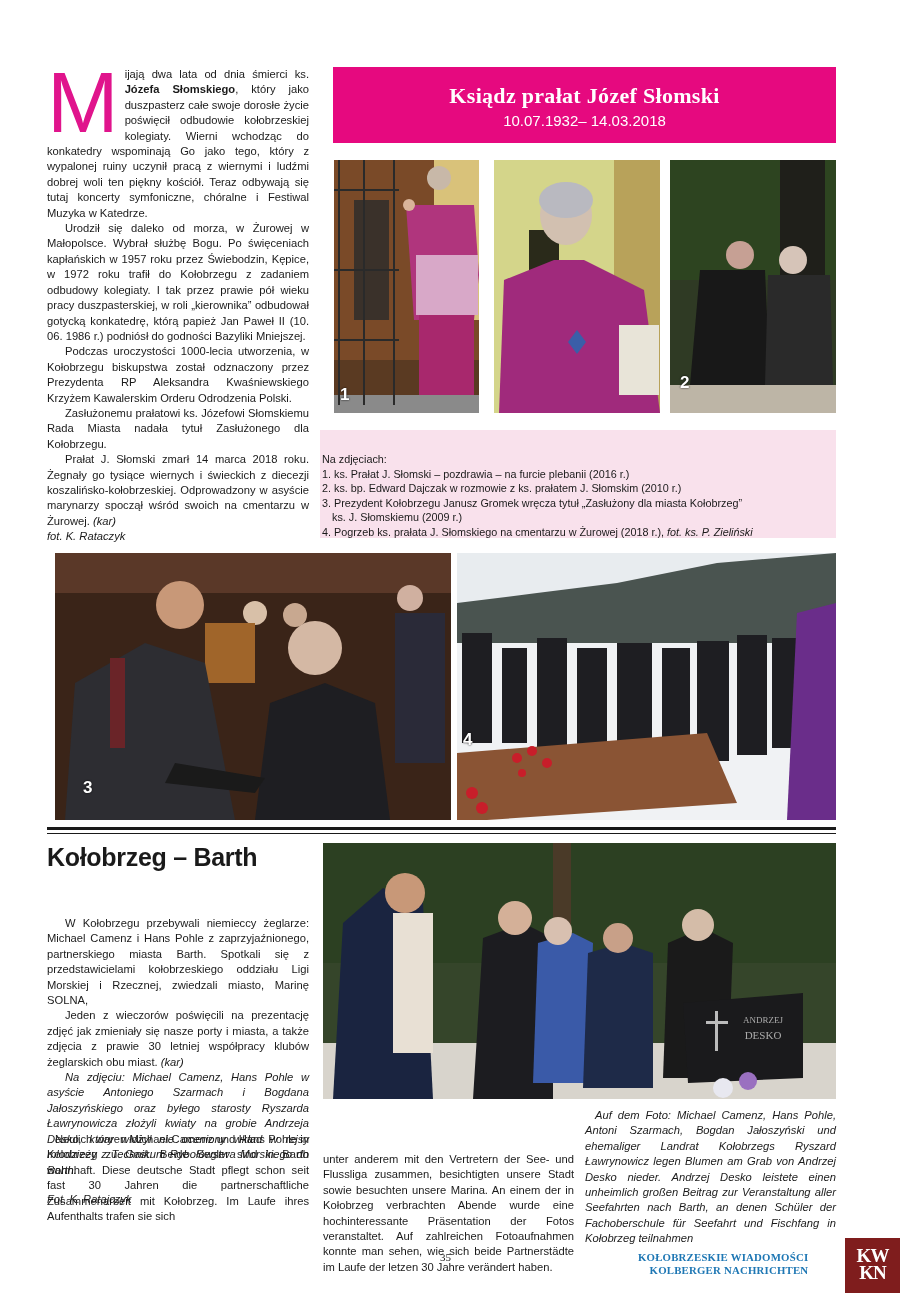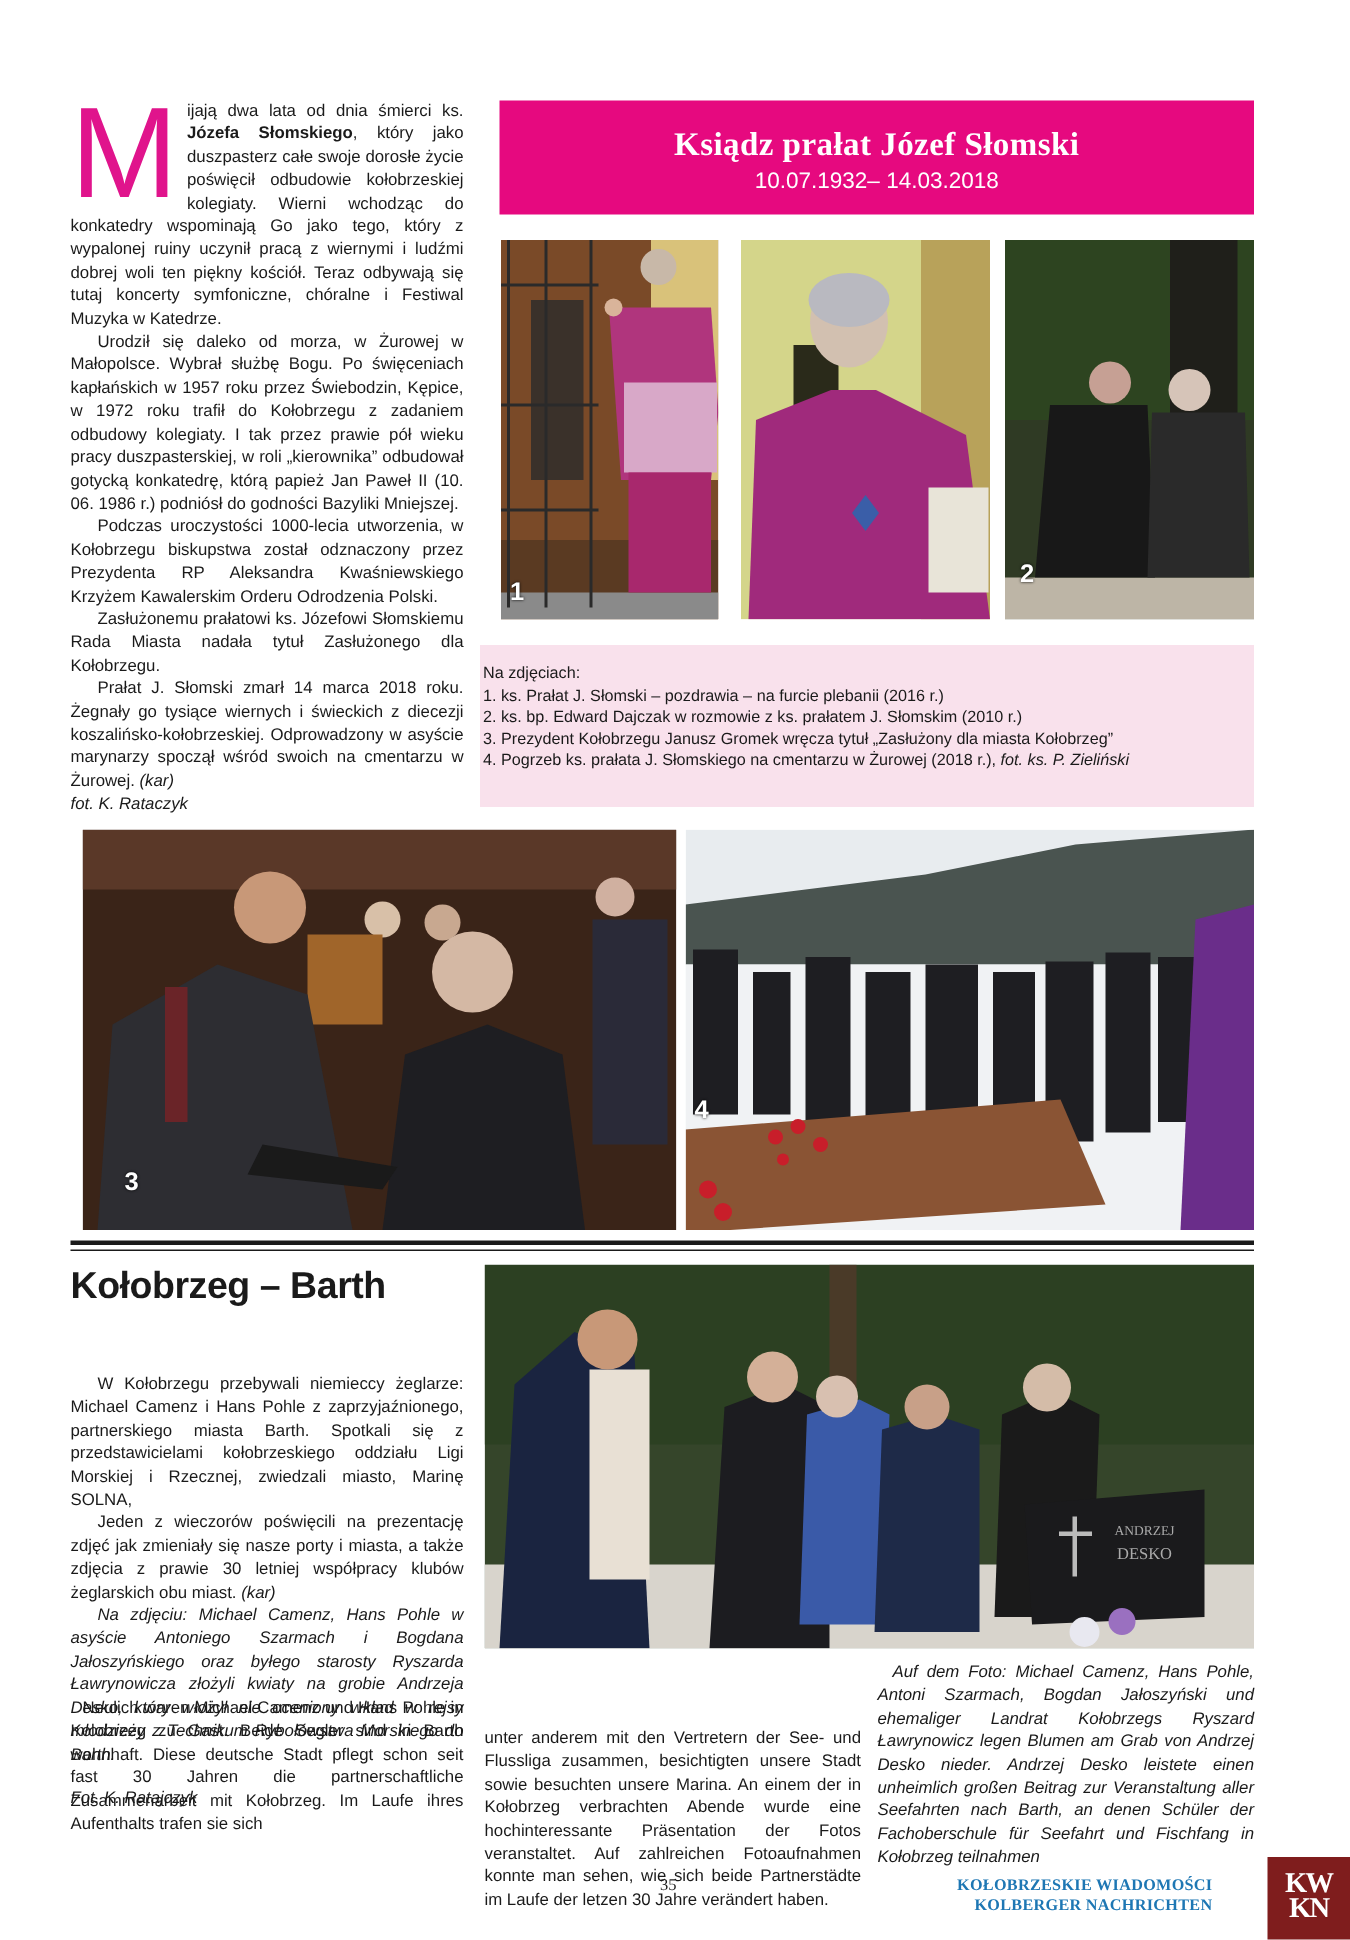--- a/index.html
+++ b/index.html
@@ -13,21 +13,21 @@
   .it{font-style:italic;}
   .b{font-weight:bold;}
 
   .title-banner{left:333px;top:67px;width:503px;height:76px;background:#e6097f;color:#fff;text-align:center;}
   .title-banner .t{font-family:"Liberation Serif",serif;font-weight:bold;font-size:22px;line-height:34px;margin-top:12px;letter-spacing:0.3px;}
   .title-banner .d{font-size:15px;line-height:16px;}
 
   .photo{position:absolute;overflow:hidden;}
   .photo .num{position:absolute;color:#fff;font-weight:bold;font-size:17px;text-shadow:0 0 2px #000;}
 
-  .captions{left:320px;top:430px;width:516px;height:108px;background:#f9e1ec;font-size:10.8px;line-height:14.6px;padding:12px 0 0 2px;box-sizing:border-box;}
+  .captions{left:320px;top:430px;width:516px;height:108px;background:#f9e1ec;font-size:10.8px;line-height:14.6px;padding:22px 0 0 2px;box-sizing:border-box;}
   .captions div{white-space:nowrap;}
 
   .rule{left:47px;width:789px;}
   .section-title{left:47px;top:843px;font-size:25px;font-weight:bold;letter-spacing:-0.3px;}
 
   .footer-page{left:440px;top:1251px;font-family:"Liberation Serif",serif;font-size:11px;}
   .footer-mag{left:638px;top:1251px;font-family:"Liberation Serif",serif;color:#1e77b4;font-size:10.8px;line-height:13px;font-weight:bold;letter-spacing:0.2px;text-align:right;}
   .logo{left:845px;top:1238px;width:55px;height:55px;background:#7f1d1d;color:#fff;font-family:"Liberation Serif",serif;font-weight:bold;font-size:19px;line-height:17px;text-align:center;padding-top:9px;box-sizing:border-box;letter-spacing:-1px;}
 </style>
 </head>
@@ -97,20 +97,21 @@
     <path d="M95 225 L98 115 L160 115 L163 225 Z" fill="#2a2a2a"></path>
   </svg>
   <span class="num" style="left:10px;bottom:20px;">2</span>
 </div>
 
 <div class="abs captions">
   <div>Na zdjęciach:</div>
   <div>1. ks. Prałat J. Słomski – pozdrawia – na furcie plebanii (2016 r.)</div>
   <div>2. ks. bp. Edward Dajczak w rozmowie z ks. prałatem J. Słomskim (2010 r.)</div>
   <div>3. Prezydent Kołobrzegu Janusz Gromek wręcza tytuł „Zasłużony dla miasta Kołobrzeg”</div>
+  <div style="padding-left:10px;">    ks. J. Słomskiemu (2009 r.)</div>
   <div><span>4. Pogrzeb ks. prałata J. Słomskiego na cmentarzu w Żurowej (2018 r.), </span><span class="it">fot. ks. P. Zieliński</span></div>
 </div>
 
 <div class="photo" style="left:55px;top:553px;width:396px;height:267px;">
   <svg width="396" height="267" viewBox="0 0 396 267">
     <rect width="396" height="267" fill="#3a2418"></rect>
     <rect x="0" y="0" width="396" height="40" fill="#5a3828"></rect>
     <circle cx="200" cy="60" r="12" fill="#d8c0a8"></circle>
     <circle cx="240" cy="62" r="12" fill="#c8a890"></circle>
     <circle cx="355" cy="45" r="13" fill="#d0b0a0"></circle>

